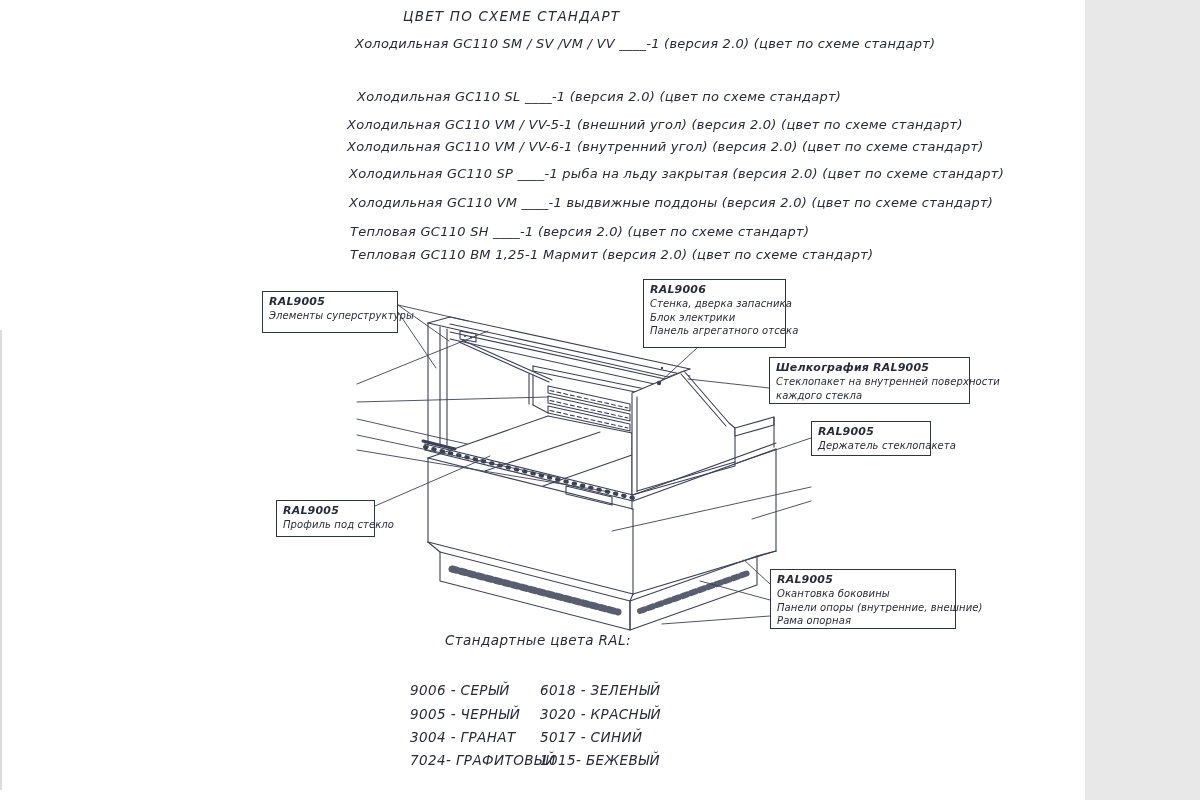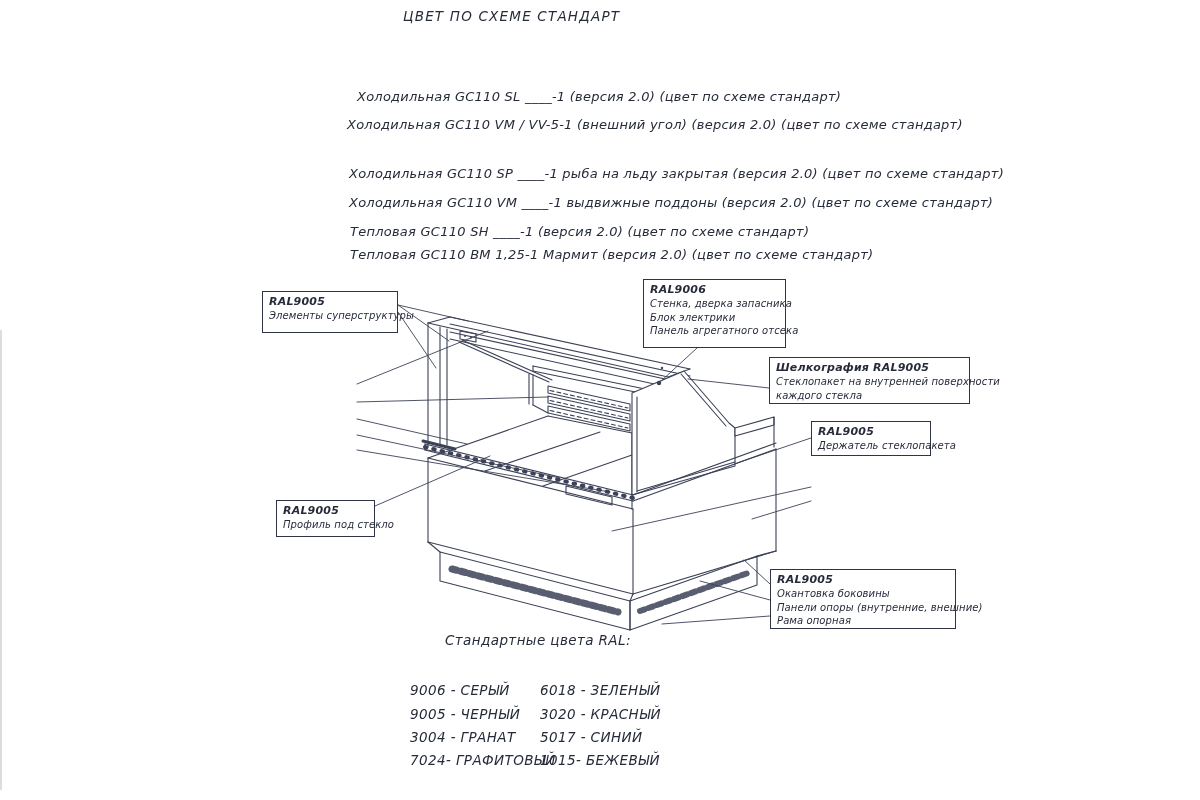--- a/index.html
+++ b/index.html
@@ -1,16 +1,16 @@
 <!DOCTYPE html>
 <html><head>
 <meta charset="utf-8">
 <style>
   html,body{margin:0;padding:0;background:#e8e8e8;}
-  .page{position:relative;width:1200px;height:800px;background:#ffffff;overflow:hidden;
+  .page{position:relative;width:1085px;height:800px;background:#ffffff;overflow:hidden;
         font-family:"DejaVu Sans",sans-serif;color:#262b3a;}
   .drawing-svg{position:absolute;left:0;top:0;width:1200px;height:800px;}
   
   .toptext{position:absolute;left:0;top:0;width:1200px;height:270px;}
   .toptext .t-line{position:absolute;white-space:nowrap;font-style:italic;font-size:13px;letter-spacing:.25px;}
   .toptext .t-title{font-size:13.5px;letter-spacing:1.2px;font-style:italic;}
   
   .callout{position:absolute;background:#fff;border:1.4px solid #2e3346;padding:3px 6px 4px 6px;
            white-space:nowrap;font-style:italic;box-sizing:border-box;}
   .c-title{font-weight:bold;font-size:11px;line-height:14px;letter-spacing:.2px;}
@@ -132,22 +132,24 @@
       <path d="M811,487 L612,531"></path>
       <path d="M811,501 L752,519"></path>
       <path d="M770,584 L744,560"></path>
       <path d="M770,600 L700,581"></path>
       <path d="M770,616 L662,624"></path>
     </g>
   </svg>
 
   <div class="toptext">
     <div class="t-line t-title" style="left:403px;top:8px">ЦВЕТ ПО СХЕМЕ СТАНДАРТ</div>
+    <div class="t-line" style="left:355px;top:36px">Холодильная GC110 SM / SV /VM / VV ____-1  (версия 2.0) (цвет по схеме стандарт)</div>
     <div class="t-line" style="left:357px;top:89px">Холодильная GC110 SL ____-1  (версия 2.0) (цвет по схеме стандарт)</div>
     <div class="t-line" style="left:347px;top:117px">Холодильная GC110 VM / VV-5-1 (внешний угол)  (версия 2.0) (цвет по схеме стандарт)</div>
+    <div class="t-line" style="left:347px;top:139px">Холодильная GC110 VM / VV-6-1 (внутренний угол)  (версия 2.0) (цвет по схеме стандарт)</div>
     <div class="t-line" style="left:349px;top:166px">Холодильная GC110 SP ____-1 рыба на льду закрытая  (версия 2.0) (цвет по схеме стандарт)</div>
     <div class="t-line" style="left:349px;top:195px">Холодильная GC110 VM  ____-1 выдвижные поддоны (версия 2.0) (цвет по схеме стандарт)</div>
     <div class="t-line" style="left:350px;top:224px">Тепловая GC110 SH  ____-1 (версия 2.0) (цвет по схеме стандарт)</div>
     <div class="t-line" style="left:350px;top:247px">Тепловая GC110 BM 1,25-1 Мармит (версия 2.0) (цвет по схеме стандарт)</div>
   </div>
 
   <div class="callout" style="left:262px;top:291px;width:136px;height:42px">
     <div class="c-title">RAL9005</div>
     <div class="c-line">Элементы суперструктуры</div>
   </div>

